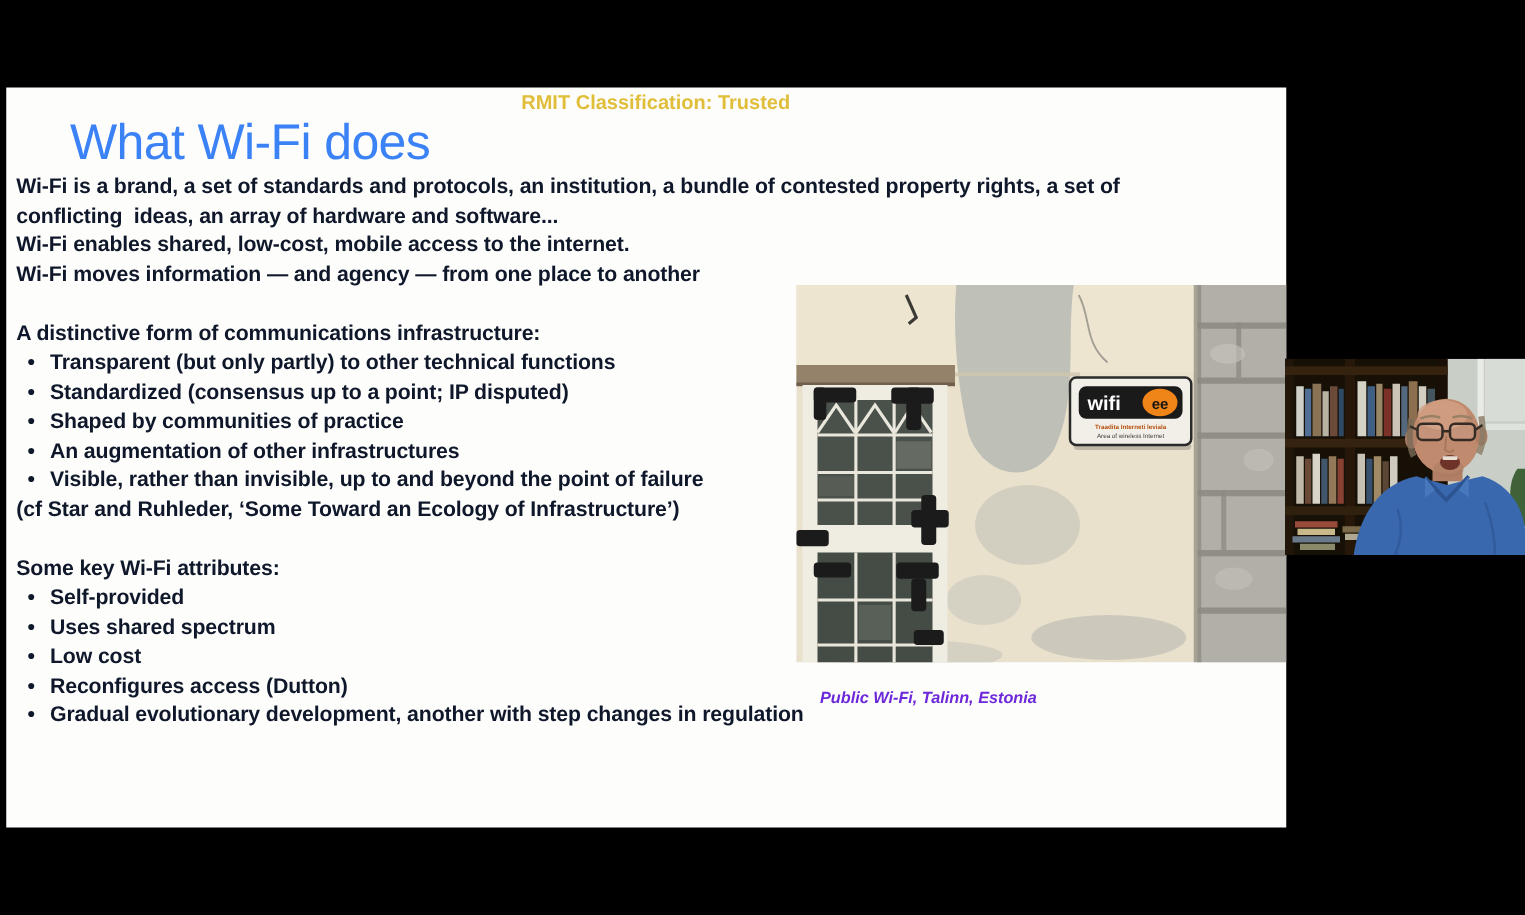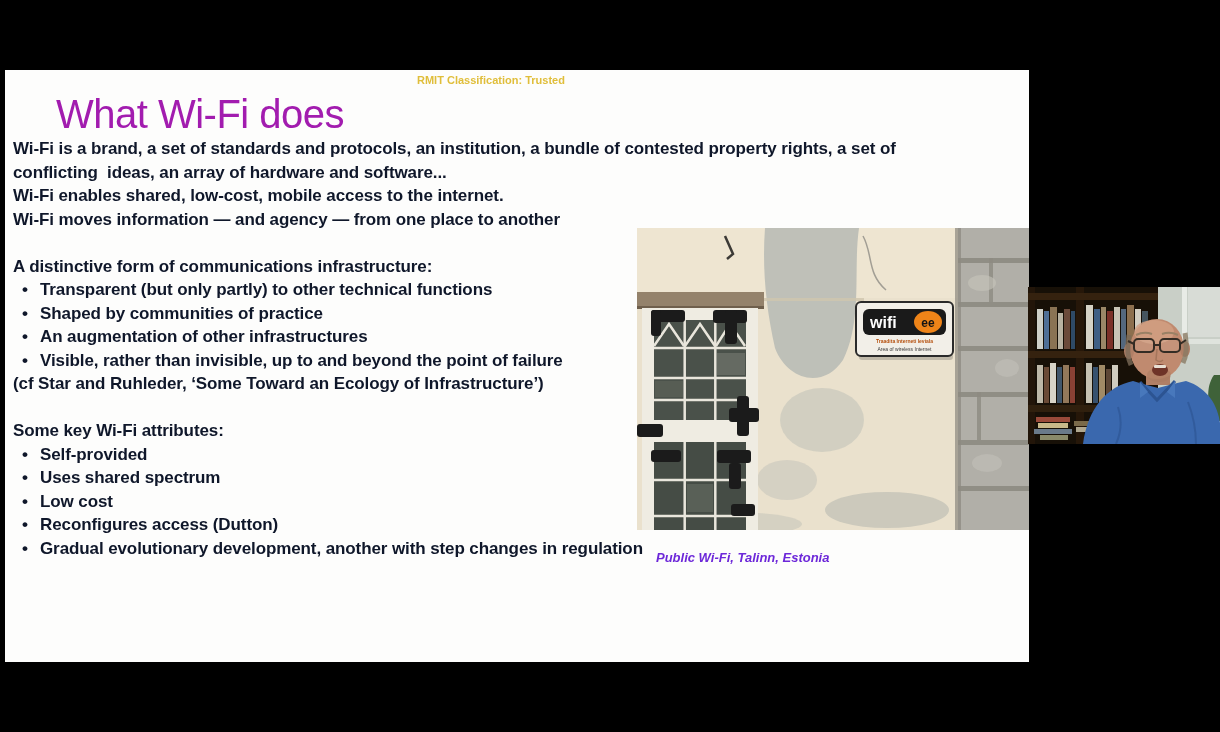--- a/index.html
+++ b/index.html
@@ -2,22 +2,22 @@
 <html><head>
 <meta charset="utf-8">
 <style>
   html,body{margin:0;padding:0;background:#000;}
   body{width:1220px;height:732px;position:relative;overflow:hidden;
        font-family:"Liberation Sans",sans-serif;}
   .abs{position:absolute;}
 
   
   #slide{left:5px;top:70px;width:1024px;height:592px;background:#fdfdfc;}
-  #classification{left:412px;top:4px;font-size:11px;font-weight:700;color:#e0be3a;}
-  #slide-title{left:51px;top:22px;font-size:40px;letter-spacing:-0.5px;color:#a21caf;font-weight:400;}
+  #classification{left:412px;top:4px;font-size:16px;font-weight:700;color:#e0be3a;}
+  #slide-title{left:51px;top:22px;font-size:40px;letter-spacing:-0.5px;color:#3b82f6;font-weight:400;}
   #textflow{left:8px;top:67px;width:930px;color:#0f172a;font-size:17px;font-weight:600;
             letter-spacing:-0.1px;}
   .line{height:23.5px;line-height:23.5px;white-space:pre;}
   .line.bullet{padding-left:27px;position:relative;}
   .line.bullet::before{content:"\2022";position:absolute;left:9px;top:0;}
   .line.spacer{height:23.5px;}
 
   
   #photo{left:632px;top:158px;width:392px;height:302px;}
   #caption{left:651px;top:480px;font-size:13px;font-style:italic;font-weight:600;color:#6d28d9;}
@@ -37,20 +37,21 @@
   <div id="slide-title" class="abs">What Wi-Fi does</div>
 
   <div id="textflow" class="abs">
       <div class="line">Wi-Fi is a brand, a set of standards and protocols, an institution, a bundle of contested property rights, a set of</div>
       <div class="line">conflicting  ideas, an array of hardware and software...</div>
       <div class="line">Wi-Fi enables shared, low-cost, mobile access to the internet.</div>
       <div class="line">Wi-Fi moves information — and agency — from one place to another</div>
       <div class="line spacer"></div>
       <div class="line">A distinctive form of communications infrastructure:</div>
       <div class="line bullet">Transparent (but only partly) to other technical functions</div>
+      <div class="line bullet">Standardized (consensus up to a point; IP disputed)</div>
       <div class="line bullet">Shaped by communities of practice</div>
       <div class="line bullet">An augmentation of other infrastructures</div>
       <div class="line bullet">Visible, rather than invisible, up to and beyond the point of failure</div>
       <div class="line">(cf Star and Ruhleder, ‘Some Toward an Ecology of Infrastructure’)</div>
       <div class="line spacer"></div>
       <div class="line">Some key Wi-Fi attributes:</div>
       <div class="line bullet">Self-provided</div>
       <div class="line bullet">Uses shared spectrum</div>
       <div class="line bullet">Low cost</div>
       <div class="line bullet">Reconfigures access (Dutton)</div>

